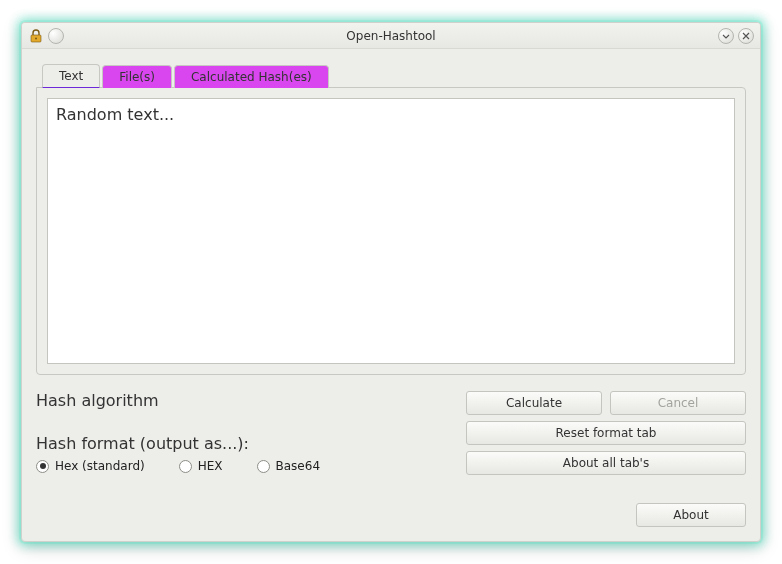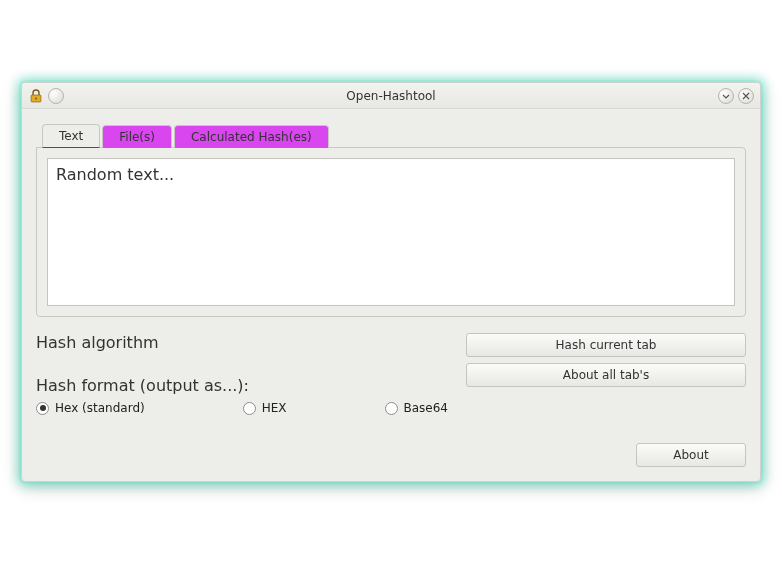--- a/index.html
+++ b/index.html
@@ -12,21 +12,21 @@
     font-family: "DejaVu Sans", "Liberation Sans", Arial, sans-serif;
     font-size: 12px;
     color: #222;
     display: flex;
     align-items: center;
     justify-content: center;
   }
 
   .outer {
     width: 740px;
-    height: 400px;
+    height: 520px;
     background: #ededea;
     border: 1px solid #cfd2cc;
     border-radius: 4px;
     box-shadow:
       0 0 0 2px rgba(44, 226, 186, 0.15),
       0 0 10px 4px rgba(44, 226, 186, 0.45),
       0 4px 18px rgba(0,0,0,0.25);
     display: flex;
     flex-direction: column;
     overflow: hidden;
@@ -135,21 +135,21 @@
     background: linear-gradient(#f6f6f3, #e7e7e3);
     border-radius: 3px;
     display: flex;
     align-items: center;
     padding: 0 8px;
     color: #333;
     justify-content: space-between;
   }
   .combo .arrow { font-size: 9px; color: #555; }
 
-  .radio-row { display: flex; gap: 16px; margin-top: 6px; align-items: center; justify-content: space-between; }
+  .radio-row { display: flex; gap: 34px; margin-top: 6px; align-items: center; }
   .radio { display: flex; align-items: center; gap: 6px; }
   .radio-circle {
     width: 13px; height: 13px; border-radius: 50%;
     border: 1px solid #8e8e88; background: #fff;
     display: flex; align-items: center; justify-content: center;
   }
   .radio-circle.checked::after {
     content: ""; width: 6px; height: 6px; border-radius: 50%; background: #333;
   }
 
@@ -233,21 +233,25 @@
             <span>HEX</span>
           </div>
           <div class="radio">
             <span class="radio-circle"></span>
             <span>Base64</span>
           </div>
         </div>
       </div>
 
       <div class="right-col">
-        <div class="btn">Hash current tab</div>
+        <div class="btn-row-top">
+          <div class="btn">Calculate</div>
+          <div class="btn disabled">Cancel</div>
+        </div>
+        <div class="btn">Reset format tab</div>
         <div class="btn">About all tab's</div>
       </div>
     </div>
 
     <div class="footer">
       <div class="btn">About</div>
     </div>
 
   </div>
 </div>

